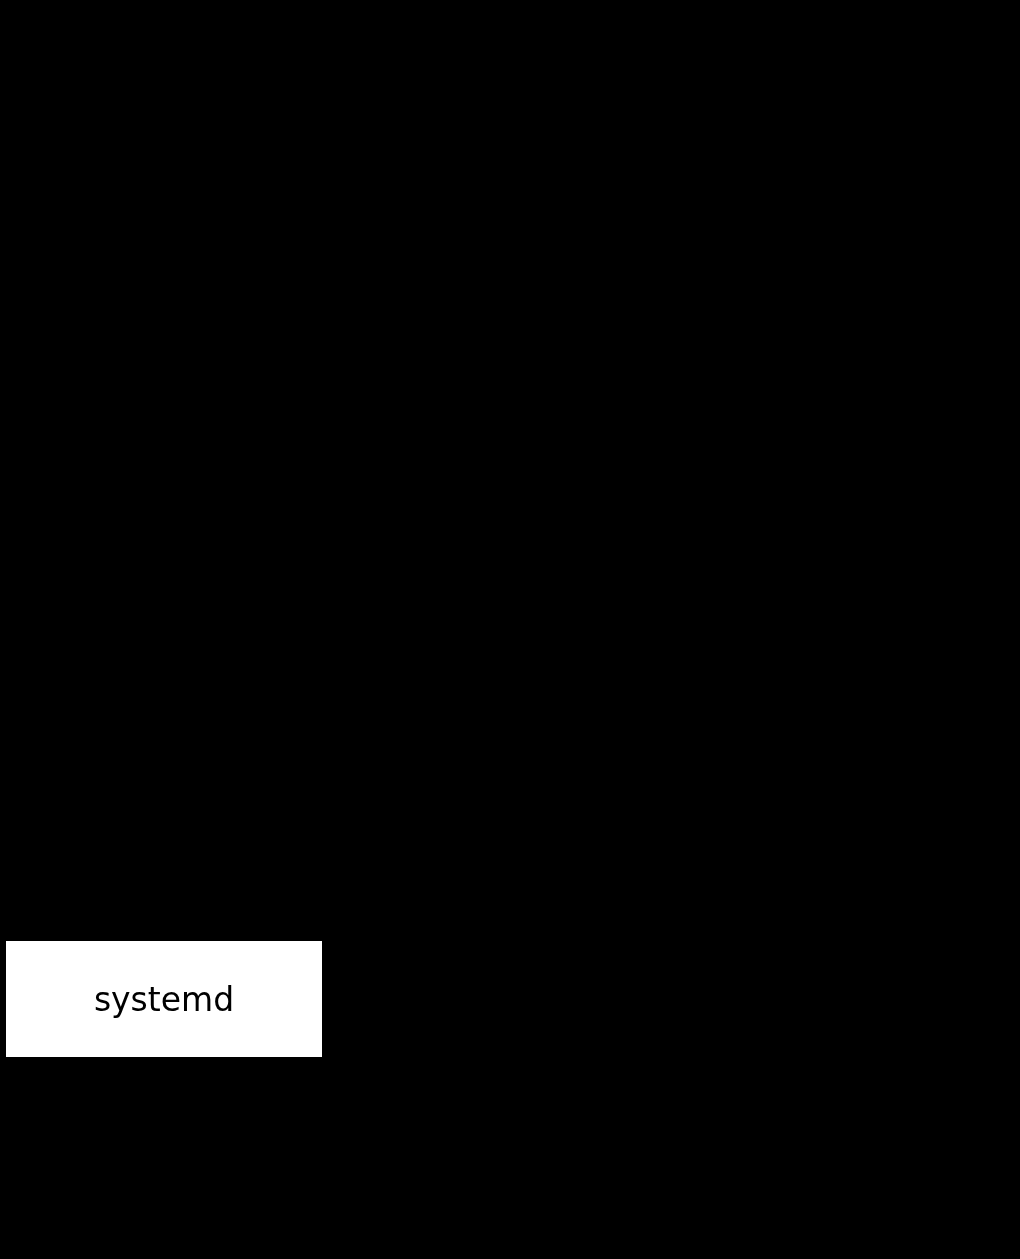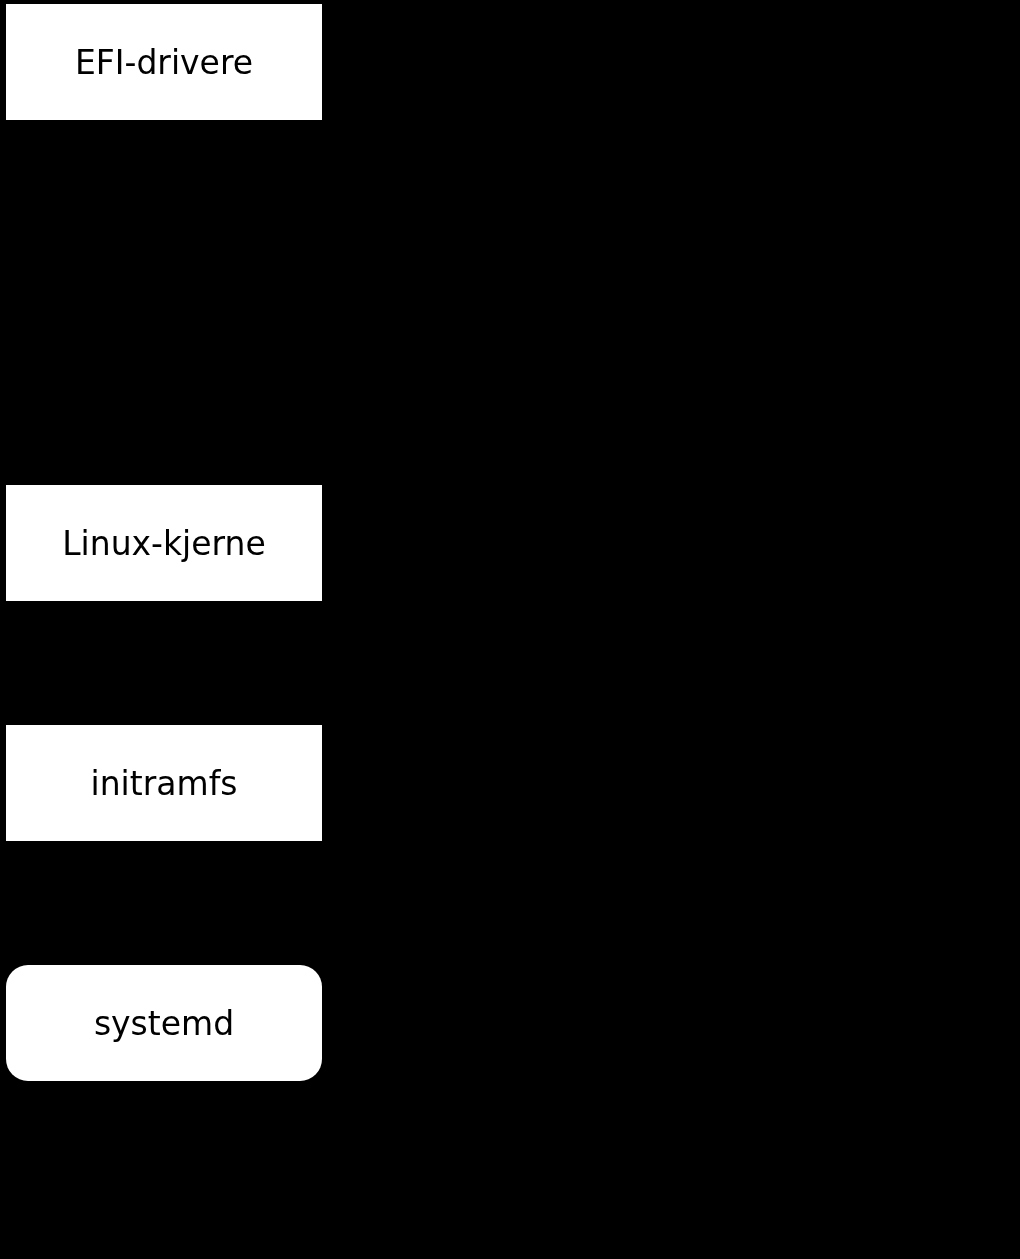--- a/index.html
+++ b/index.html
@@ -26,31 +26,22 @@
     align-items: center;
     justify-content: center;
     font-size: 33px;
     line-height: 1;
     box-sizing: border-box;
   }
   .node.n1 { top: 4px; }
   .node.n2 { top: 245px; }
   .node.n3 { top: 485px; }
   .node.n4 { top: 725px; }
-  .node.n5 { top: 965px; border-radius: 22px; }
+  .node.n5 { top: 941px; }
 </style>
 </head>
 <body>
 
 <div id="canvas" style="--bg: #000000; --node-fill: #ffffff; --node-text: #000000;">
-  <div class="node n1">
-    <span>EFI-drivere</span>
-  </div>
-  <div class="node n3">
-    <span>Linux-kjerne</span>
-  </div>
-  <div class="node n4">
-    <span>initramfs</span>
-  </div>
   <div class="node n5">
     <span>systemd</span>
   </div>
 </div>
 
 </body></html>

